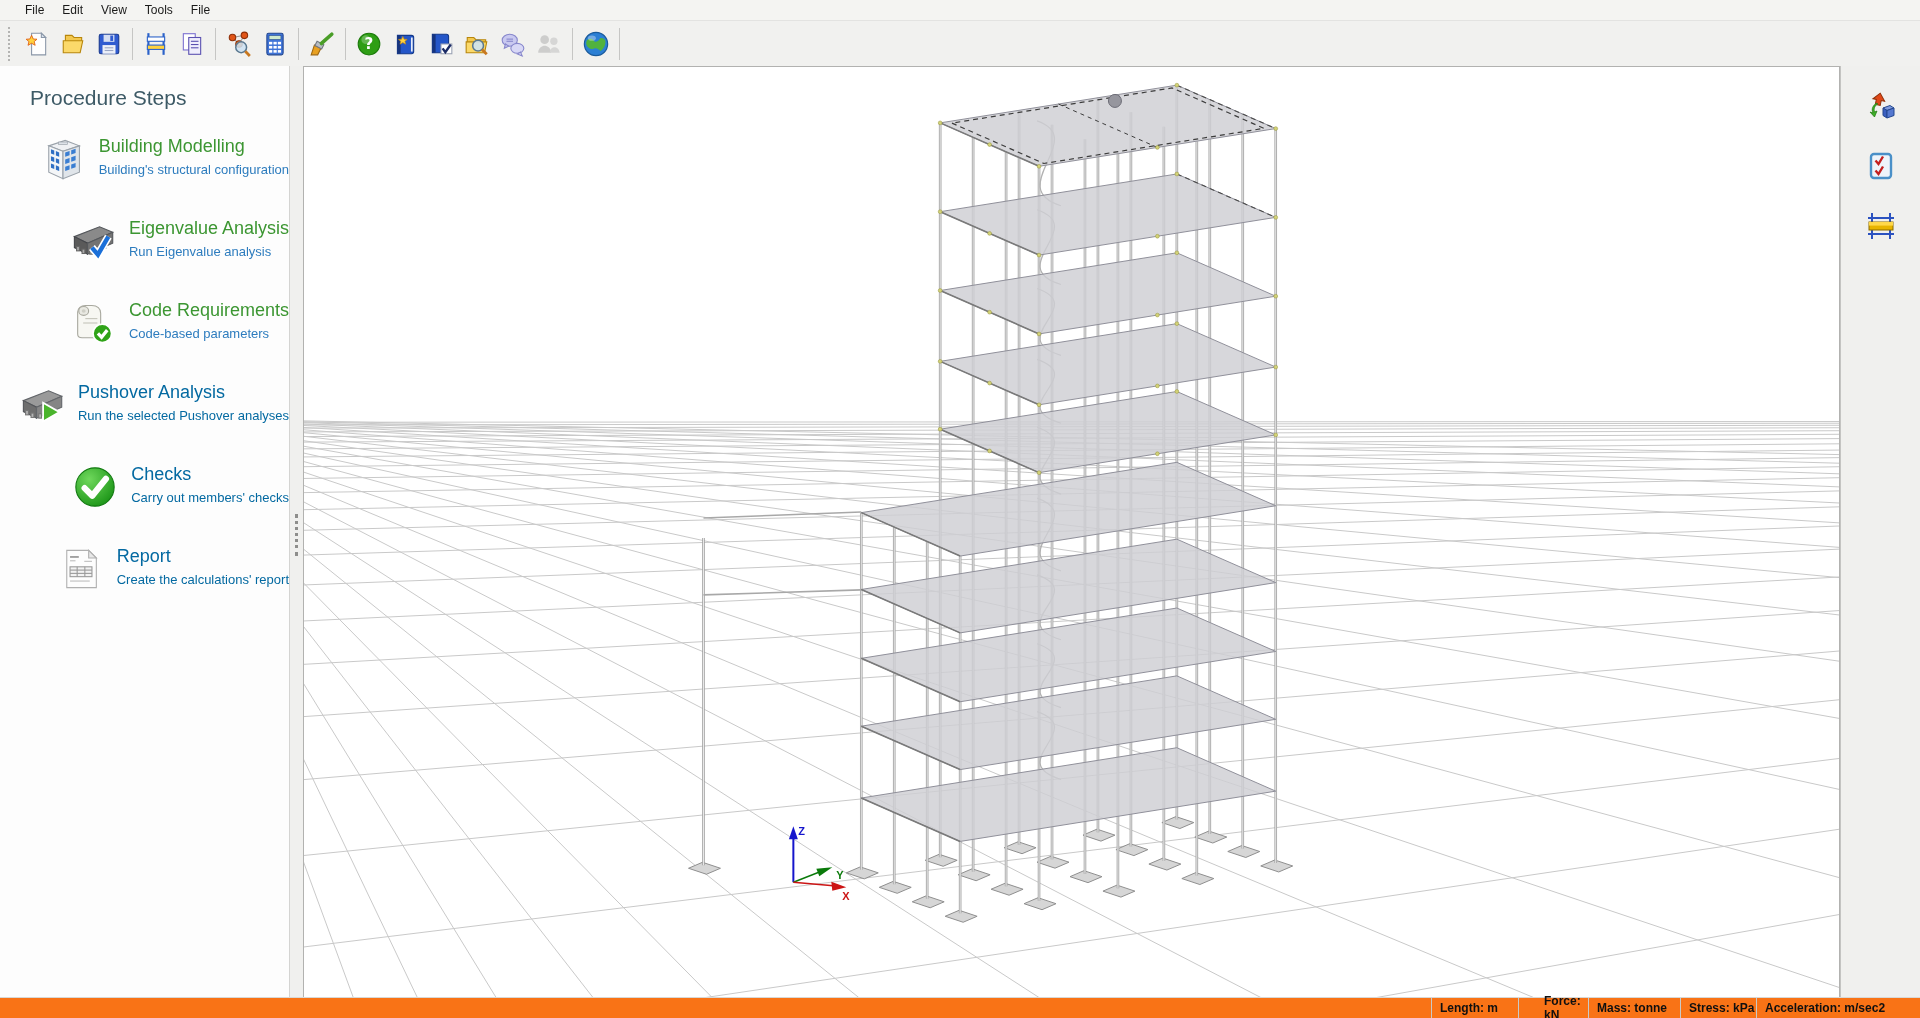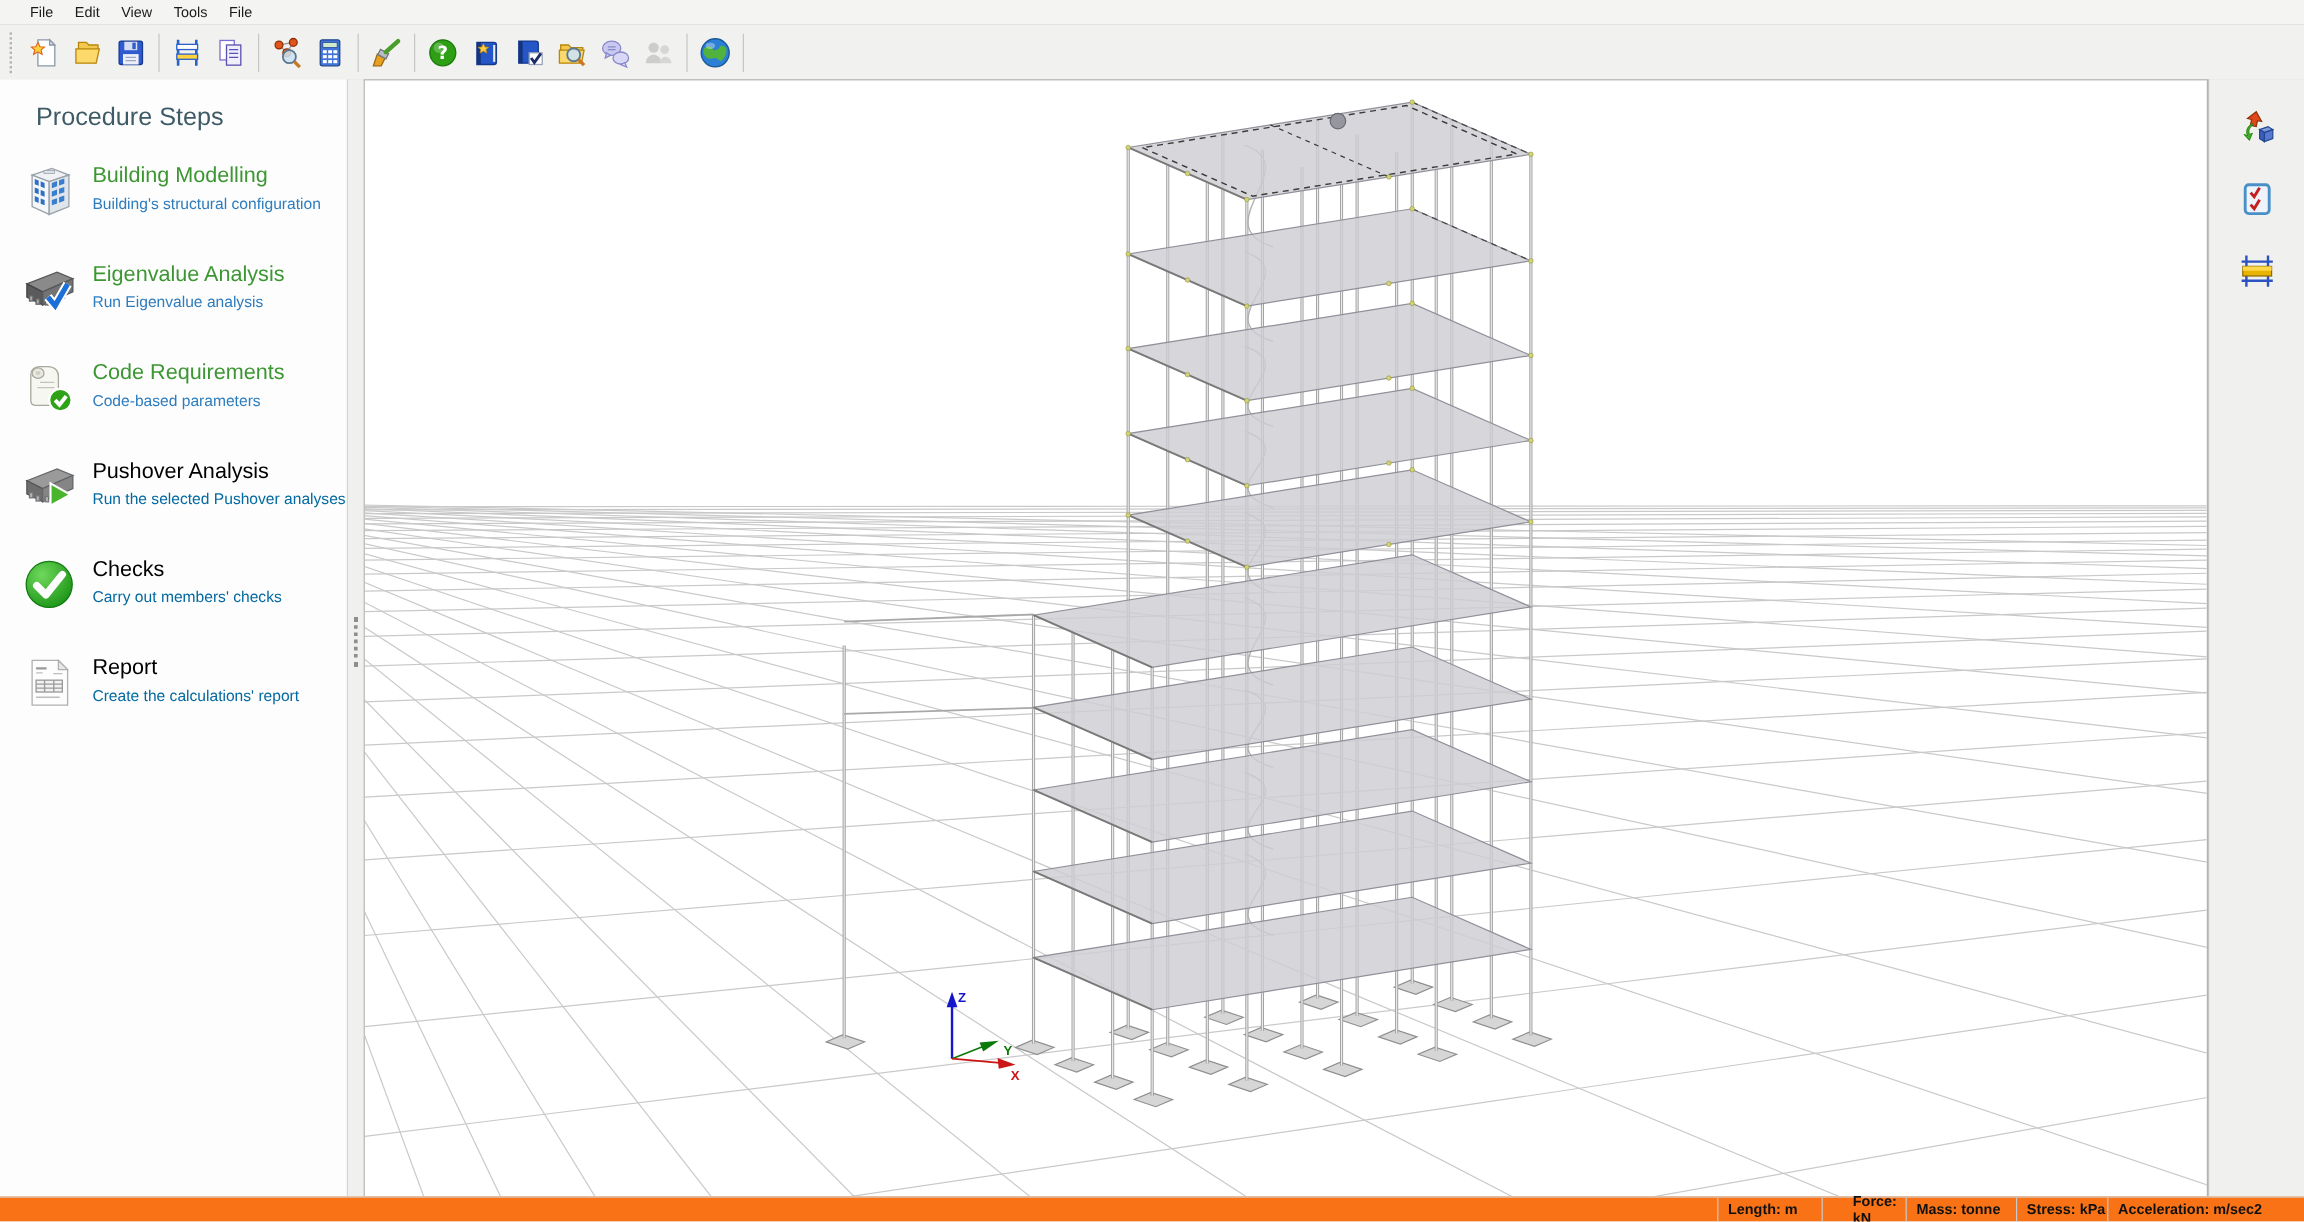--- a/index.html
+++ b/index.html
@@ -16,26 +16,26 @@
     border-bottom:1px solid #cfcfcd;padding-left:6px;}
   .tb-grip{width:2px;height:34px;border-left:2px dotted #b4b4b2;margin:0 7px 0 2px;}
   .tb-btn{width:36px;height:38px;display:flex;align-items:center;justify-content:center;border-radius:3px;}
   .tb-btn.disabled{filter:grayscale(1);opacity:.55;}
   .tb-sep{width:1px;height:32px;background:#c6c6c4;margin:0 5px;}
   
   .content{position:absolute;top:66px;bottom:20px;left:0;right:0;display:flex;}
   .sidebar{width:290px;box-sizing:border-box;background:#fdfdfd;border-right:1px solid #d4d4d2;
     padding:20px 0 0 18px;}
   .sidebar-title{font-size:21px;color:#3d5a66;margin:0 0 26px 12px;font-weight:400;}
-  .step{display:flex;gap:13px;margin-bottom:36px;align-items:flex-start;cursor:pointer;}
+  .step{display:flex;gap:13px;margin-bottom:36px;align-items:flex-start;cursor:pointer;justify-content:flex-end;}
   .step-icon{width:46px;height:46px;flex:0 0 46px;}
   .step-title{font-size:18px;color:#3c9632;margin:1px 0 6px;font-weight:400;line-height:1.05;}
   .step-sub{font-size:13px;color:#2d7cbe;}
   .step.disabled{cursor:default;}
-  .step.disabled .step-title{color:#000000;}
+  .step.disabled .step-title{color:#0369a1;}
   .step.disabled .step-sub{color:#0369a1;}
   .splitter{width:13px;background:#f0f0ee;position:relative;cursor:ew-resize;}
   .splitter-grip{position:absolute;top:448px;left:5px;height:42px;border-left:3px dotted #8e8e8c;}
   .viewport{flex:1;background:#ffffff;border:1px solid #b2b2b0;position:relative;overflow:hidden;}
   #scene{position:absolute;left:0;top:0;width:100%;height:100%;}
   .right-panel{width:79px;background:#f0f0ee;border-left:1px solid #c4c4c2;display:flex;
     flex-direction:column;align-items:center;padding-top:22px;gap:24px;}
   .rp-btn{width:36px;height:36px;display:flex;align-items:center;justify-content:center;border-radius:3px;}
   
   .statusbar{position:absolute;left:0;right:0;bottom:0;height:20px;background:#f97316;

